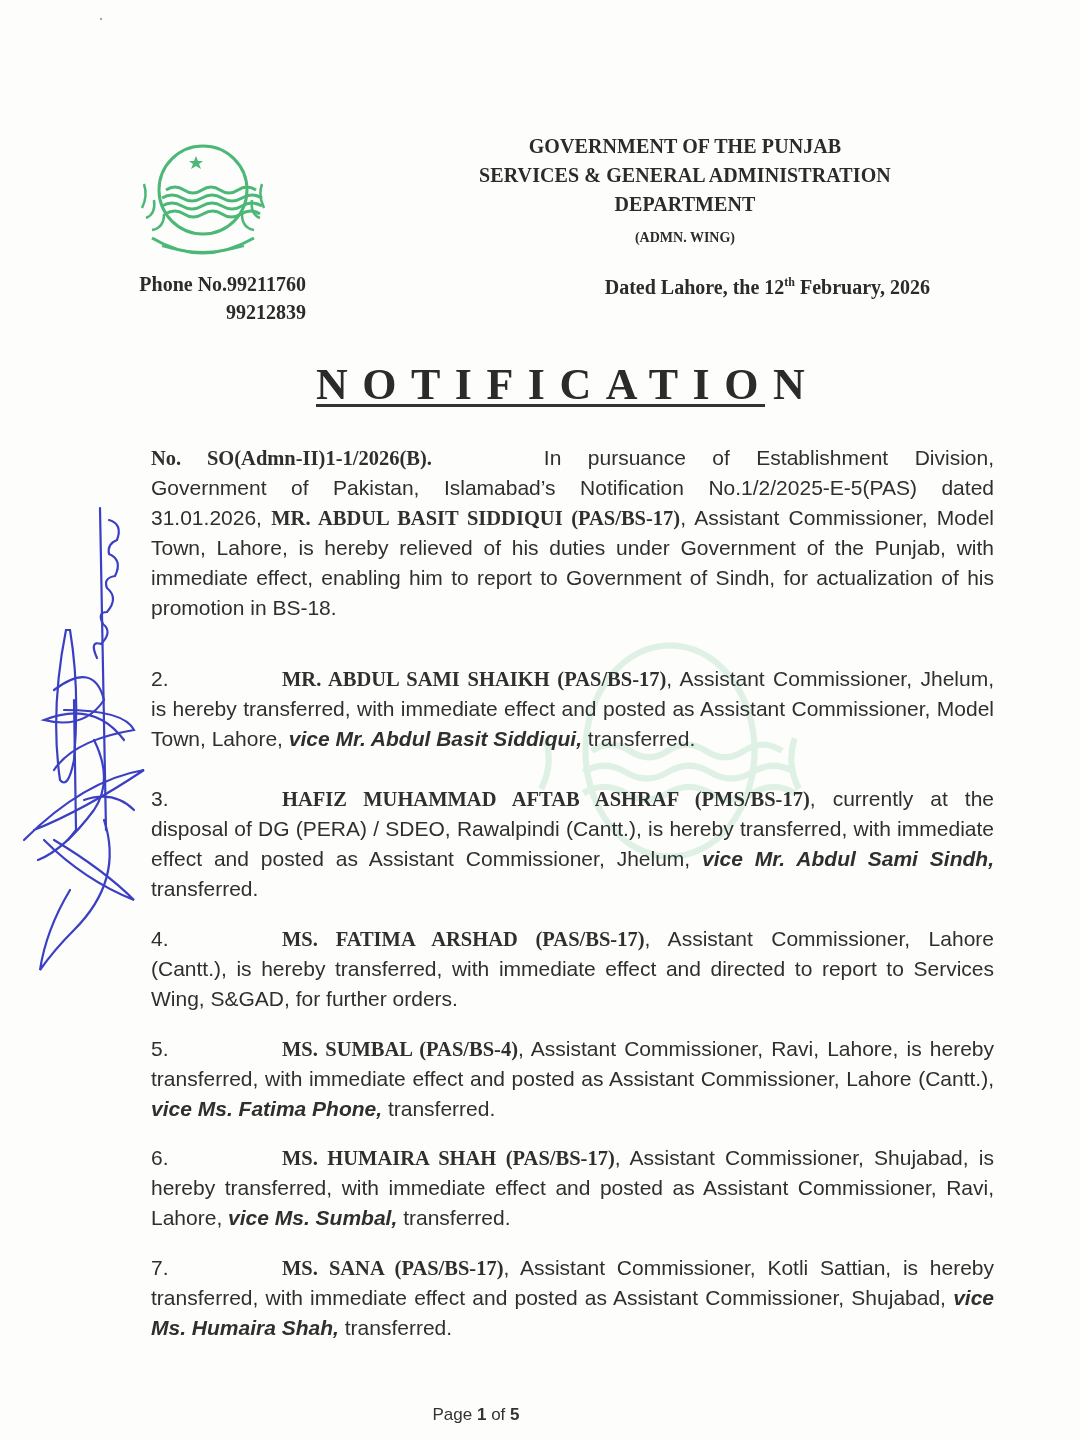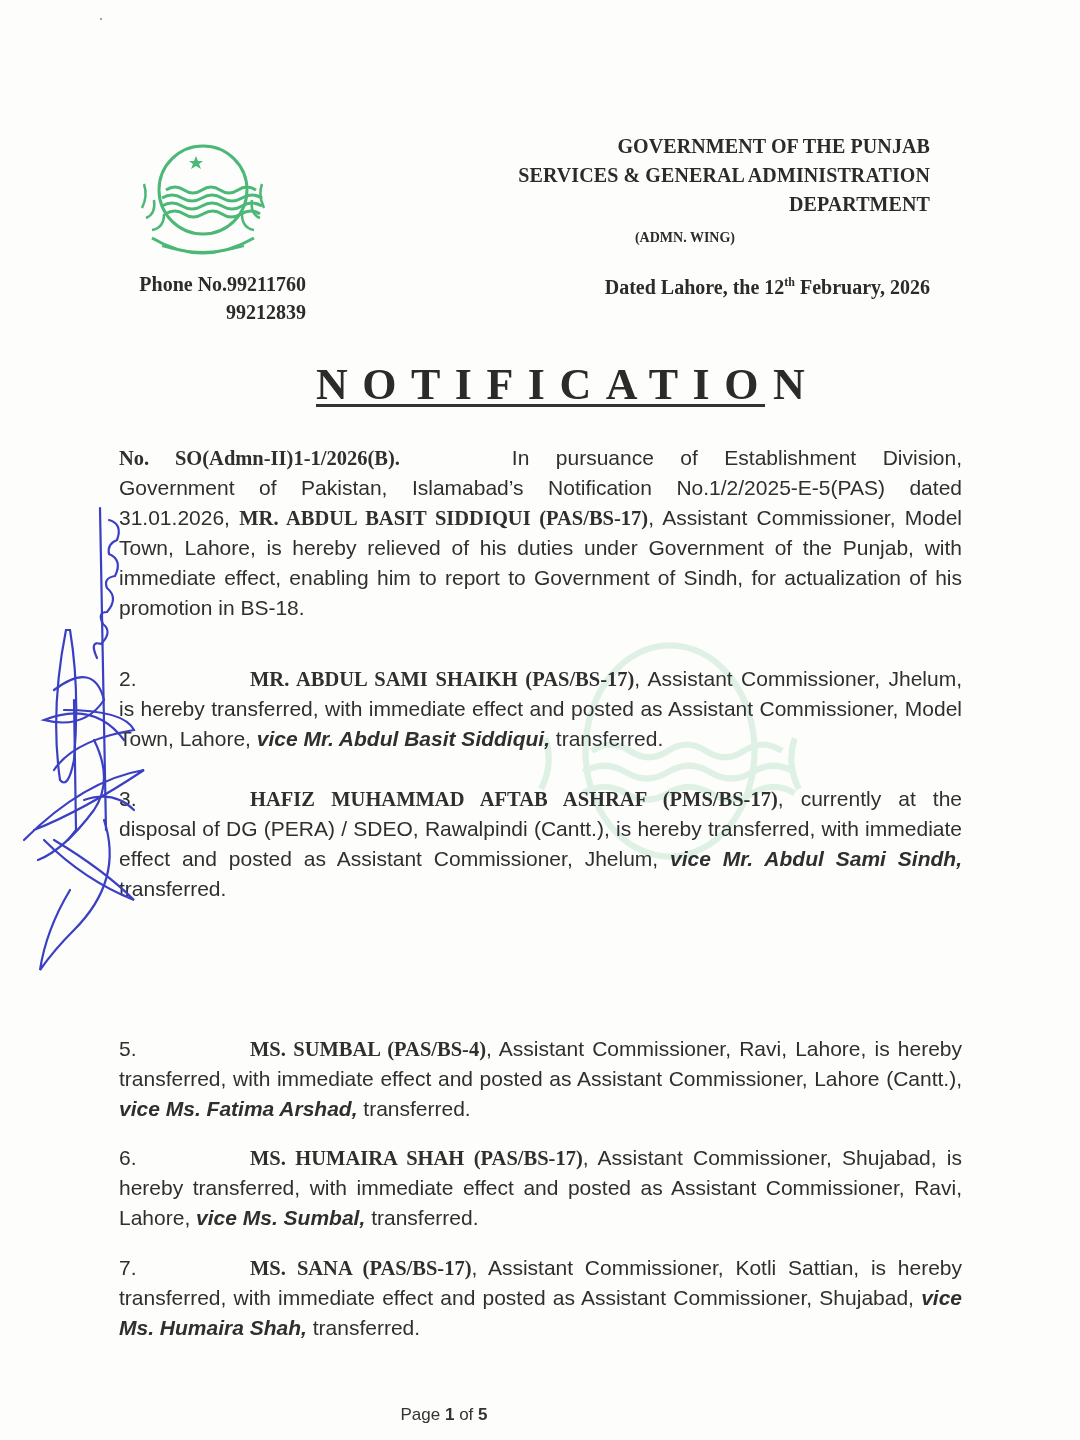--- a/index.html
+++ b/index.html
@@ -2,26 +2,26 @@
 <html><head>
   <meta charset="utf-8">
   <style>
     html, body { margin: 0; padding: 0; }
     body {
       width: 1080px; height: 1440px; background: #fdfdfb; position: relative; overflow: hidden;
       color: #2b2b2b;
     }
     .page { position: absolute; inset: 0; }
     .serif { font-family: "Liberation Serif", "DejaVu Serif", serif; }
-    .sans { font-family: "Liberation Sans", "DejaVu Sans", sans-serif; }
+    .sans { font-family: "Liberation Sans", "DejaVu Sans", sans-serif; margin-left: 32px; }
 
     .logo { position: absolute; left: 132px; top: 138px; width: 142px; height: 122px; }
     .watermark { position: absolute; left: 520px; top: 640px; width: 300px; height: 260px; opacity: 0.16; }
 
-    .header-block { position: absolute; left: 440px; top: 132px; width: 490px; text-align: right; font-weight: bold; font-size: 20px; line-height: 29px; }
+    .header-block { position: absolute; left: 440px; top: 132px; width: 490px; text-align: center; font-weight: bold; font-size: 20px; line-height: 29px; }
     .header-block .line { display: block; letter-spacing: 0.1px; }
     .wing { position: absolute; left: 440px; top: 230px; width: 490px; text-align: center; font-weight: bold; font-size: 14px; }
     .dated { position: absolute; left: 440px; top: 275px; width: 490px; text-align: right; font-weight: bold; font-size: 20px; }
     .dated sup { font-size: 12px; vertical-align: 8px; }
 
     .phone { position: absolute; left: 128px; top: 270px; font-weight: bold; font-size: 20px; line-height: 28px; text-align: right; }
     .phone .n2 { display: block; padding-left: 98px; }
 
     .title { position: absolute; left: 316px; top: 360px; font-weight: bold; font-size: 44px; letter-spacing: 14.5px; line-height: 50px; text-align: center; }
     .title-underline { position: absolute; left: 316px; top: 404px; width: 449px; height: 3px; background: #333; }
@@ -98,23 +98,26 @@
   </div>
 
   <div class="para sans p2">
     <span class="num">2.</span><span class="b">MR. ABDUL SAMI SHAIKH (PAS/BS-17)</span><span>, Assistant Commissioner, Jhelum, is hereby transferred, with immediate effect and posted as Assistant Commissioner, Model Town, Lahore, </span><span class="vi">vice Mr. Abdul Basit Siddiqui,</span><span> transferred.</span>
   </div>
 
   <div class="para sans p3">
     <span class="num">3.</span><span class="b">HAFIZ MUHAMMAD AFTAB ASHRAF (PMS/BS-17)</span><span>, currently at the disposal of DG (PERA) / SDEO, Rawalpindi (Cantt.), is hereby transferred, with immediate effect and posted as Assistant Commissioner, Jhelum, </span><span class="vi">vice Mr. Abdul Sami Sindh,</span><span> transferred.</span>
   </div>
 
+  <div class="para sans p4">
+    <span class="num">4.</span><span class="b">MS. FATIMA ARSHAD (PAS/BS-17)</span><span>, Assistant Commissioner, Lahore (Cantt.), is hereby transferred, with immediate effect and directed to report to Services Wing, S&amp;GAD, for further orders.</span>
+  </div>
 
   <div class="para sans p5">
-    <span class="num">5.</span><span class="b">MS. SUMBAL (PAS/BS-4)</span><span>, Assistant Commissioner, Ravi, Lahore, is hereby transferred, with immediate effect and posted as Assistant Commissioner, Lahore (Cantt.), </span><span class="vi">vice Ms. Fatima Arshad,</span><span> transferred.</span>
+    <span class="num">5.</span><span class="b">MS. SUMBAL (PAS/BS-4)</span><span>, Assistant Commissioner, Ravi, Lahore, is hereby transferred, with immediate effect and posted as Assistant Commissioner, Lahore (Cantt.), </span><span class="vi">vice Ms. Fatima Phone,</span><span> transferred.</span>
   </div>
 
   <div class="para sans p6">
     <span class="num">6.</span><span class="b">MS. HUMAIRA SHAH (PAS/BS-17)</span><span>, Assistant Commissioner, Shujabad, is hereby transferred, with immediate effect and posted as Assistant Commissioner, Ravi, Lahore, </span><span class="vi">vice Ms. Sumbal,</span><span> transferred.</span>
   </div>
 
   <div class="para sans p7">
     <span class="num">7.</span><span class="b">MS. SANA (PAS/BS-17)</span><span>, Assistant Commissioner, Kotli Sattian, is hereby transferred, with immediate effect and posted as Assistant Commissioner, Shujabad, </span><span class="vi">vice Ms. Humaira Shah,</span><span> transferred.</span>
   </div>
 

